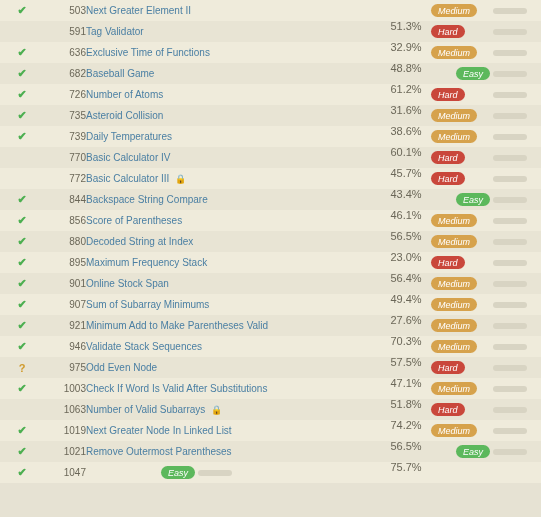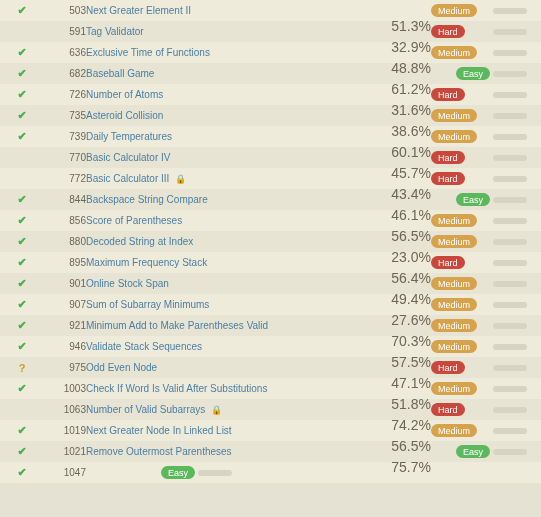--- a/index.html
+++ b/index.html
@@ -52,37 +52,38 @@
       align-items: center;
       gap: 6px;
     }
     .col-title a { color: #4a7fa3; text-decoration: none; cursor: pointer; }
     .lock-icon {
       color: #9a9680;
       font-size: 9px;
     }
     .col-accept {
       width: 50px;
-      text-align: right;
+      text-align: center;
       color: #6b6758;
-      font-size: 14px;
+      font-size: 11px;
       margin-top: 31px;
     }
     .col-diff {
       width: 62px;
       display: flex;
       align-items: center;
     }
     .pill {
       display: inline-block;
       padding: 1.5px 7px;
       border-radius: 9px;
       font-size: 9px;
       color: #fff;
       font-weight: 500;
+      font-style: italic;
     }
     .pill.Easy { background: #5cb85c; margin-left: 25px; }
     .pill.Medium { background: #d6a24c; }
     .pill.Hard { background: #c9473b; text-align: right; }
     .col-freq {
       width: 48px;
       padding-right: 8px;
       display: flex;
       align-items: center;
     }

